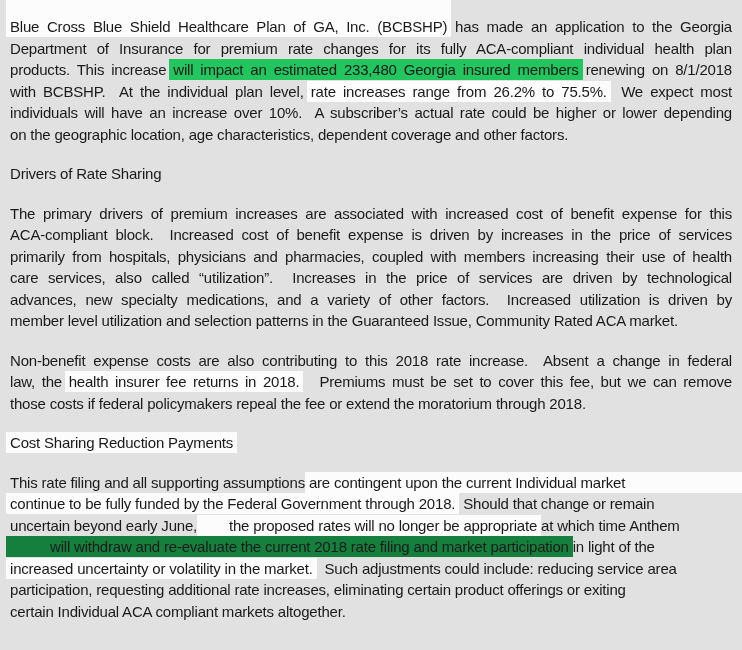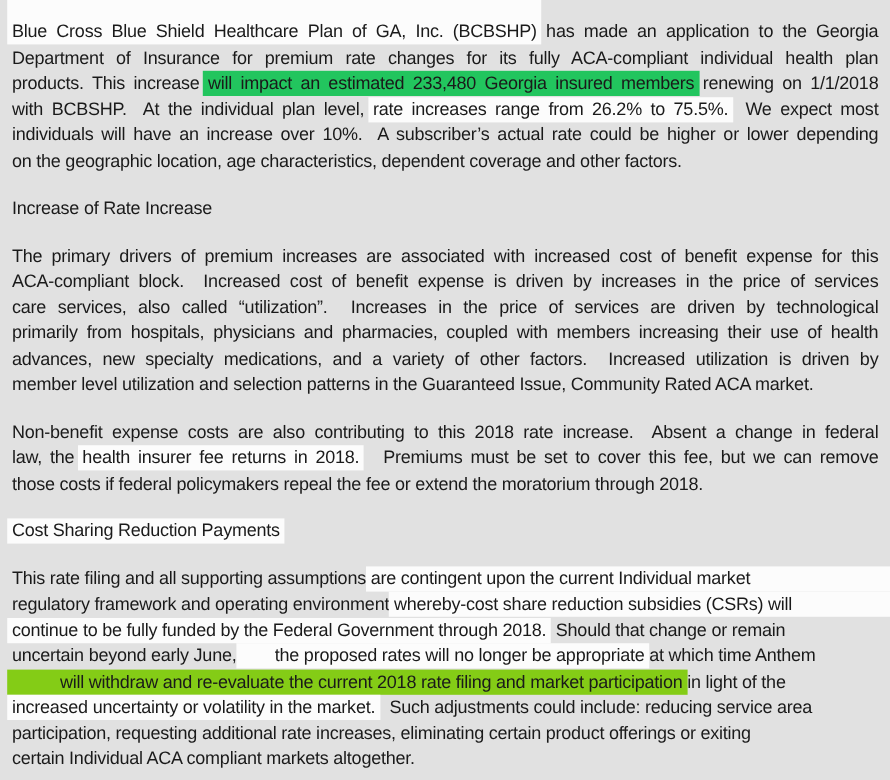--- a/index.html
+++ b/index.html
@@ -30,47 +30,46 @@
   .hl.tall { padding-top: 29px; }
   .hl.extend { padding-right: 150px; margin-right: -150px; }
 </style>
 </head>
 <body>
 
 <div id="doc" style="background: rgb(225, 225, 225); color: rgb(26, 26, 26);">
     <div class="block justify">
       <div class="line"><span class="hl tall" style="background: rgb(252, 252, 252);">Blue Cross Blue Shield Healthcare Plan of GA, Inc. (BCBSHP)</span><span> has made an application to the Georgia</span></div>
       <div class="line"><span>Department of Insurance for premium rate changes for its fully ACA-compliant individual health plan</span></div>
-      <div class="line"><span>products. This increase </span><span class="hl" style="background: #22c55e;">will impact an estimated 233,480 Georgia insured members</span><span> renewing on 1/1/2018</span></div>
+      <div class="line"><span>products. This increase </span><span class="hl" style="background: #22c55e;">will impact an estimated 233,480 Georgia insured members</span><span> renewing on 8/1/2018</span></div>
       <div class="line"><span>with BCBSHP.&nbsp; At the individual plan level, </span><span class="hl" style="background: rgb(252, 252, 252); margin-top: 41px;">rate increases range from 26.2% to 75.5%.</span><span>&nbsp; We expect most</span></div>
       <div class="line"><span>individuals will have an increase over 10%.&nbsp; A subscriber’s actual rate could be higher or lower depending</span></div>
       <div class="line last"><span>on the geographic location, age characteristics, dependent coverage and other factors.</span></div>
     </div>
     <div class="block">
-      <div class="line last"><span>Increase of Rate Increase</span></div>
+      <div class="line last"><span>Drivers of Rate Sharing</span></div>
     </div>
     <div class="block justify">
       <div class="line"><span>The primary drivers of premium increases are associated with increased cost of benefit expense for this</span></div>
       <div class="line"><span>ACA-compliant block.&nbsp; Increased cost of benefit expense is driven by increases in the price of services</span></div>
+      <div class="line"><span>primarily from hospitals, physicians and pharmacies, coupled with members increasing their use of health</span></div>
       <div class="line"><span>care services, also called “utilization”.&nbsp; Increases in the price of services are driven by technological</span></div>
-      <div class="line"><span>primarily from hospitals, physicians and pharmacies, coupled with members increasing their use of health</span></div>
       <div class="line"><span>advances, new specialty medications, and a variety of other factors.&nbsp; Increased utilization is driven by</span></div>
       <div class="line last"><span>member level utilization and selection patterns in the Guaranteed Issue, Community Rated ACA market.</span></div>
     </div>
     <div class="block justify">
       <div class="line"><span>Non-benefit expense costs are also contributing to this 2018 rate increase.&nbsp; Absent a change in federal</span></div>
       <div class="line"><span>law, the </span><span class="hl" style="background: rgb(252, 252, 252);">health insurer fee returns in 2018.</span><span>&nbsp; &nbsp;Premiums must be set to cover this fee, but we can remove</span></div>
       <div class="line last"><span>those costs if federal policymakers repeal the fee or extend the moratorium through 2018.</span></div>
     </div>
     <div class="block">
       <div class="line last"><span class="hl" style="background: rgb(252, 252, 252);">Cost Sharing Reduction Payments</span></div>
     </div>
     <div class="block">
       <div class="line"><span>This rate filing and all supporting assumptions </span><span class="hl extend" style="background: rgb(252, 252, 252);">are contingent upon the current Individual market</span></div>
-      <div class="line"><span>regulatory framework and operating environment </span><span class="hl extend" style="background: rgb(252, 252, 252);">whereby-cost share reduction subsidies (CSRs) will</span></div>
       <div class="line"><span class="hl" style="background: rgb(252, 252, 252);">continue to be fully funded by the Federal Government through 2018.</span><span>&nbsp; Should that change or remain</span></div>
       <div class="line"><span>uncertain beyond early June, </span><span class="hl" style="background: rgb(252, 252, 252); padding-left: 32px;">the proposed rates will no longer be appropriate</span><span> at which time Anthem</span></div>
-      <div class="line"><span class="hl" style="background: #84cc16; padding-left: 44px;">will withdraw and re-evaluate the current 2018 rate filing and market participation</span><span> in light of the</span></div>
+      <div class="line"><span class="hl" style="background: #15803d; padding-left: 44px;">will withdraw and re-evaluate the current 2018 rate filing and market participation</span><span> in light of the</span></div>
       <div class="line"><span class="hl" style="background: rgb(252, 252, 252);">increased uncertainty or volatility in the market.</span><span>&nbsp; &nbsp;Such adjustments could include: reducing service area</span></div>
       <div class="line"><span>participation, requesting additional rate increases, eliminating certain product offerings or exiting</span></div>
       <div class="line last"><span>certain Individual ACA compliant markets altogether.</span></div>
     </div>
   </div>
 
 </body></html>

